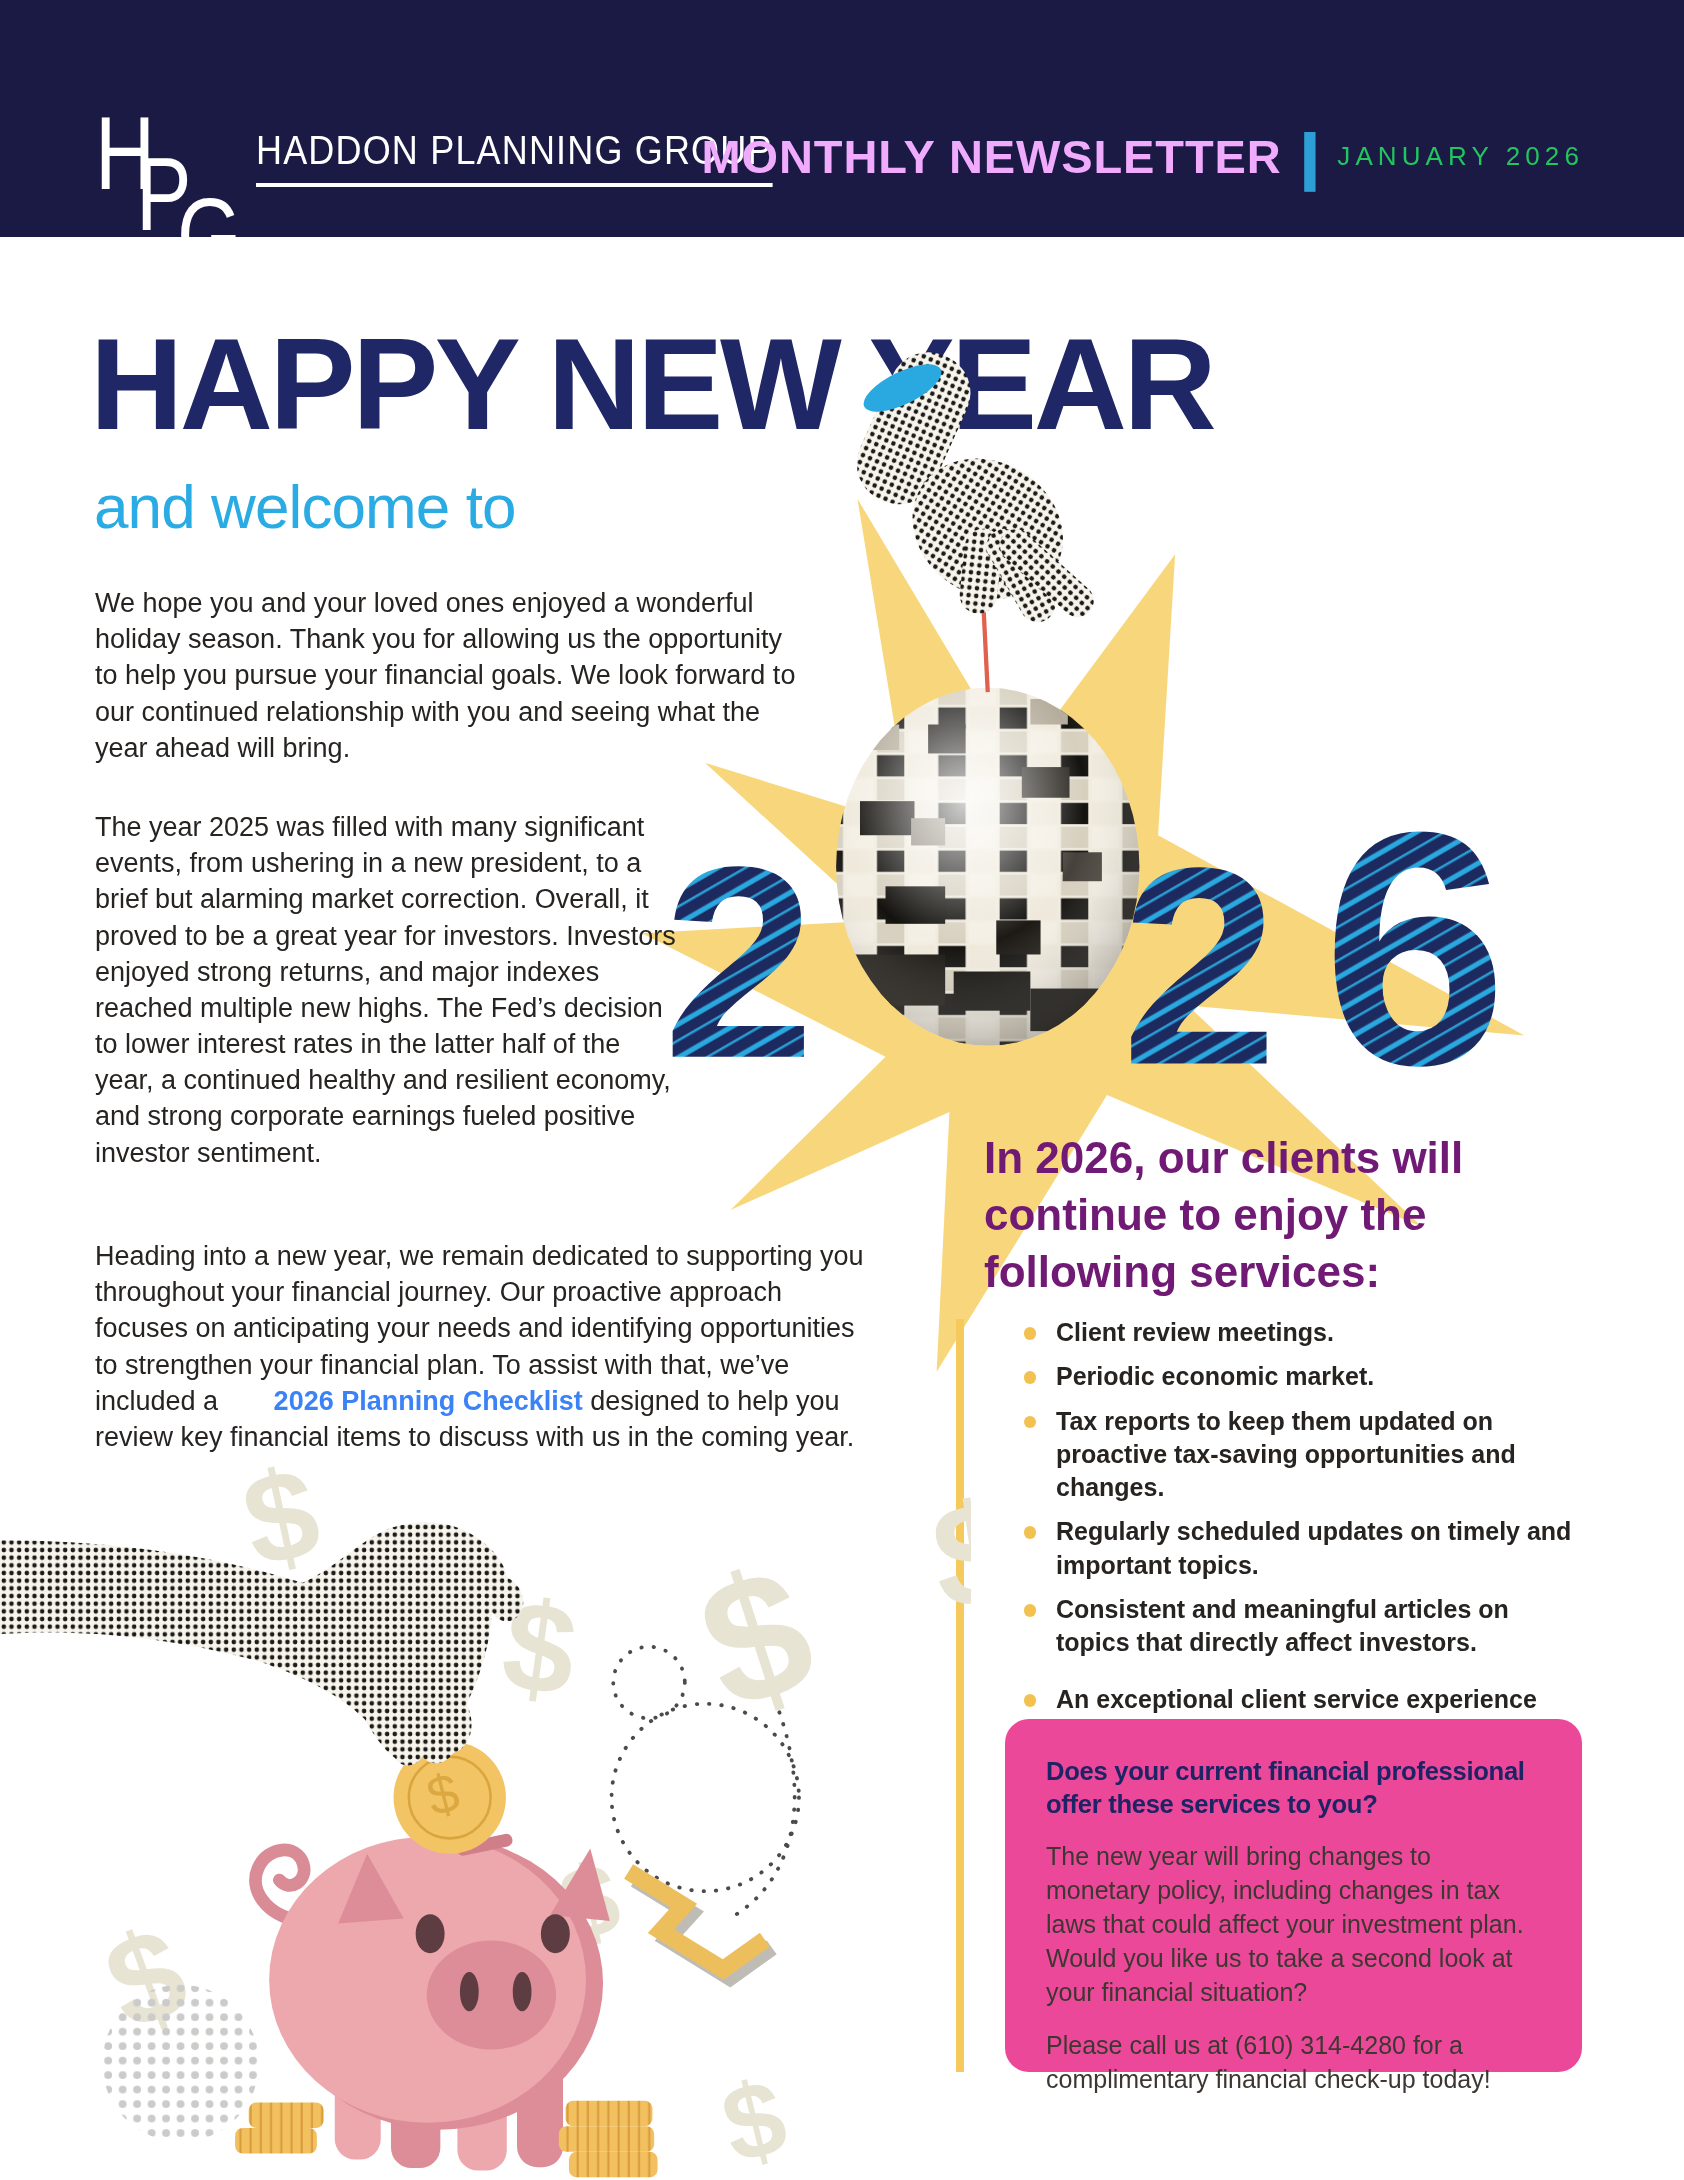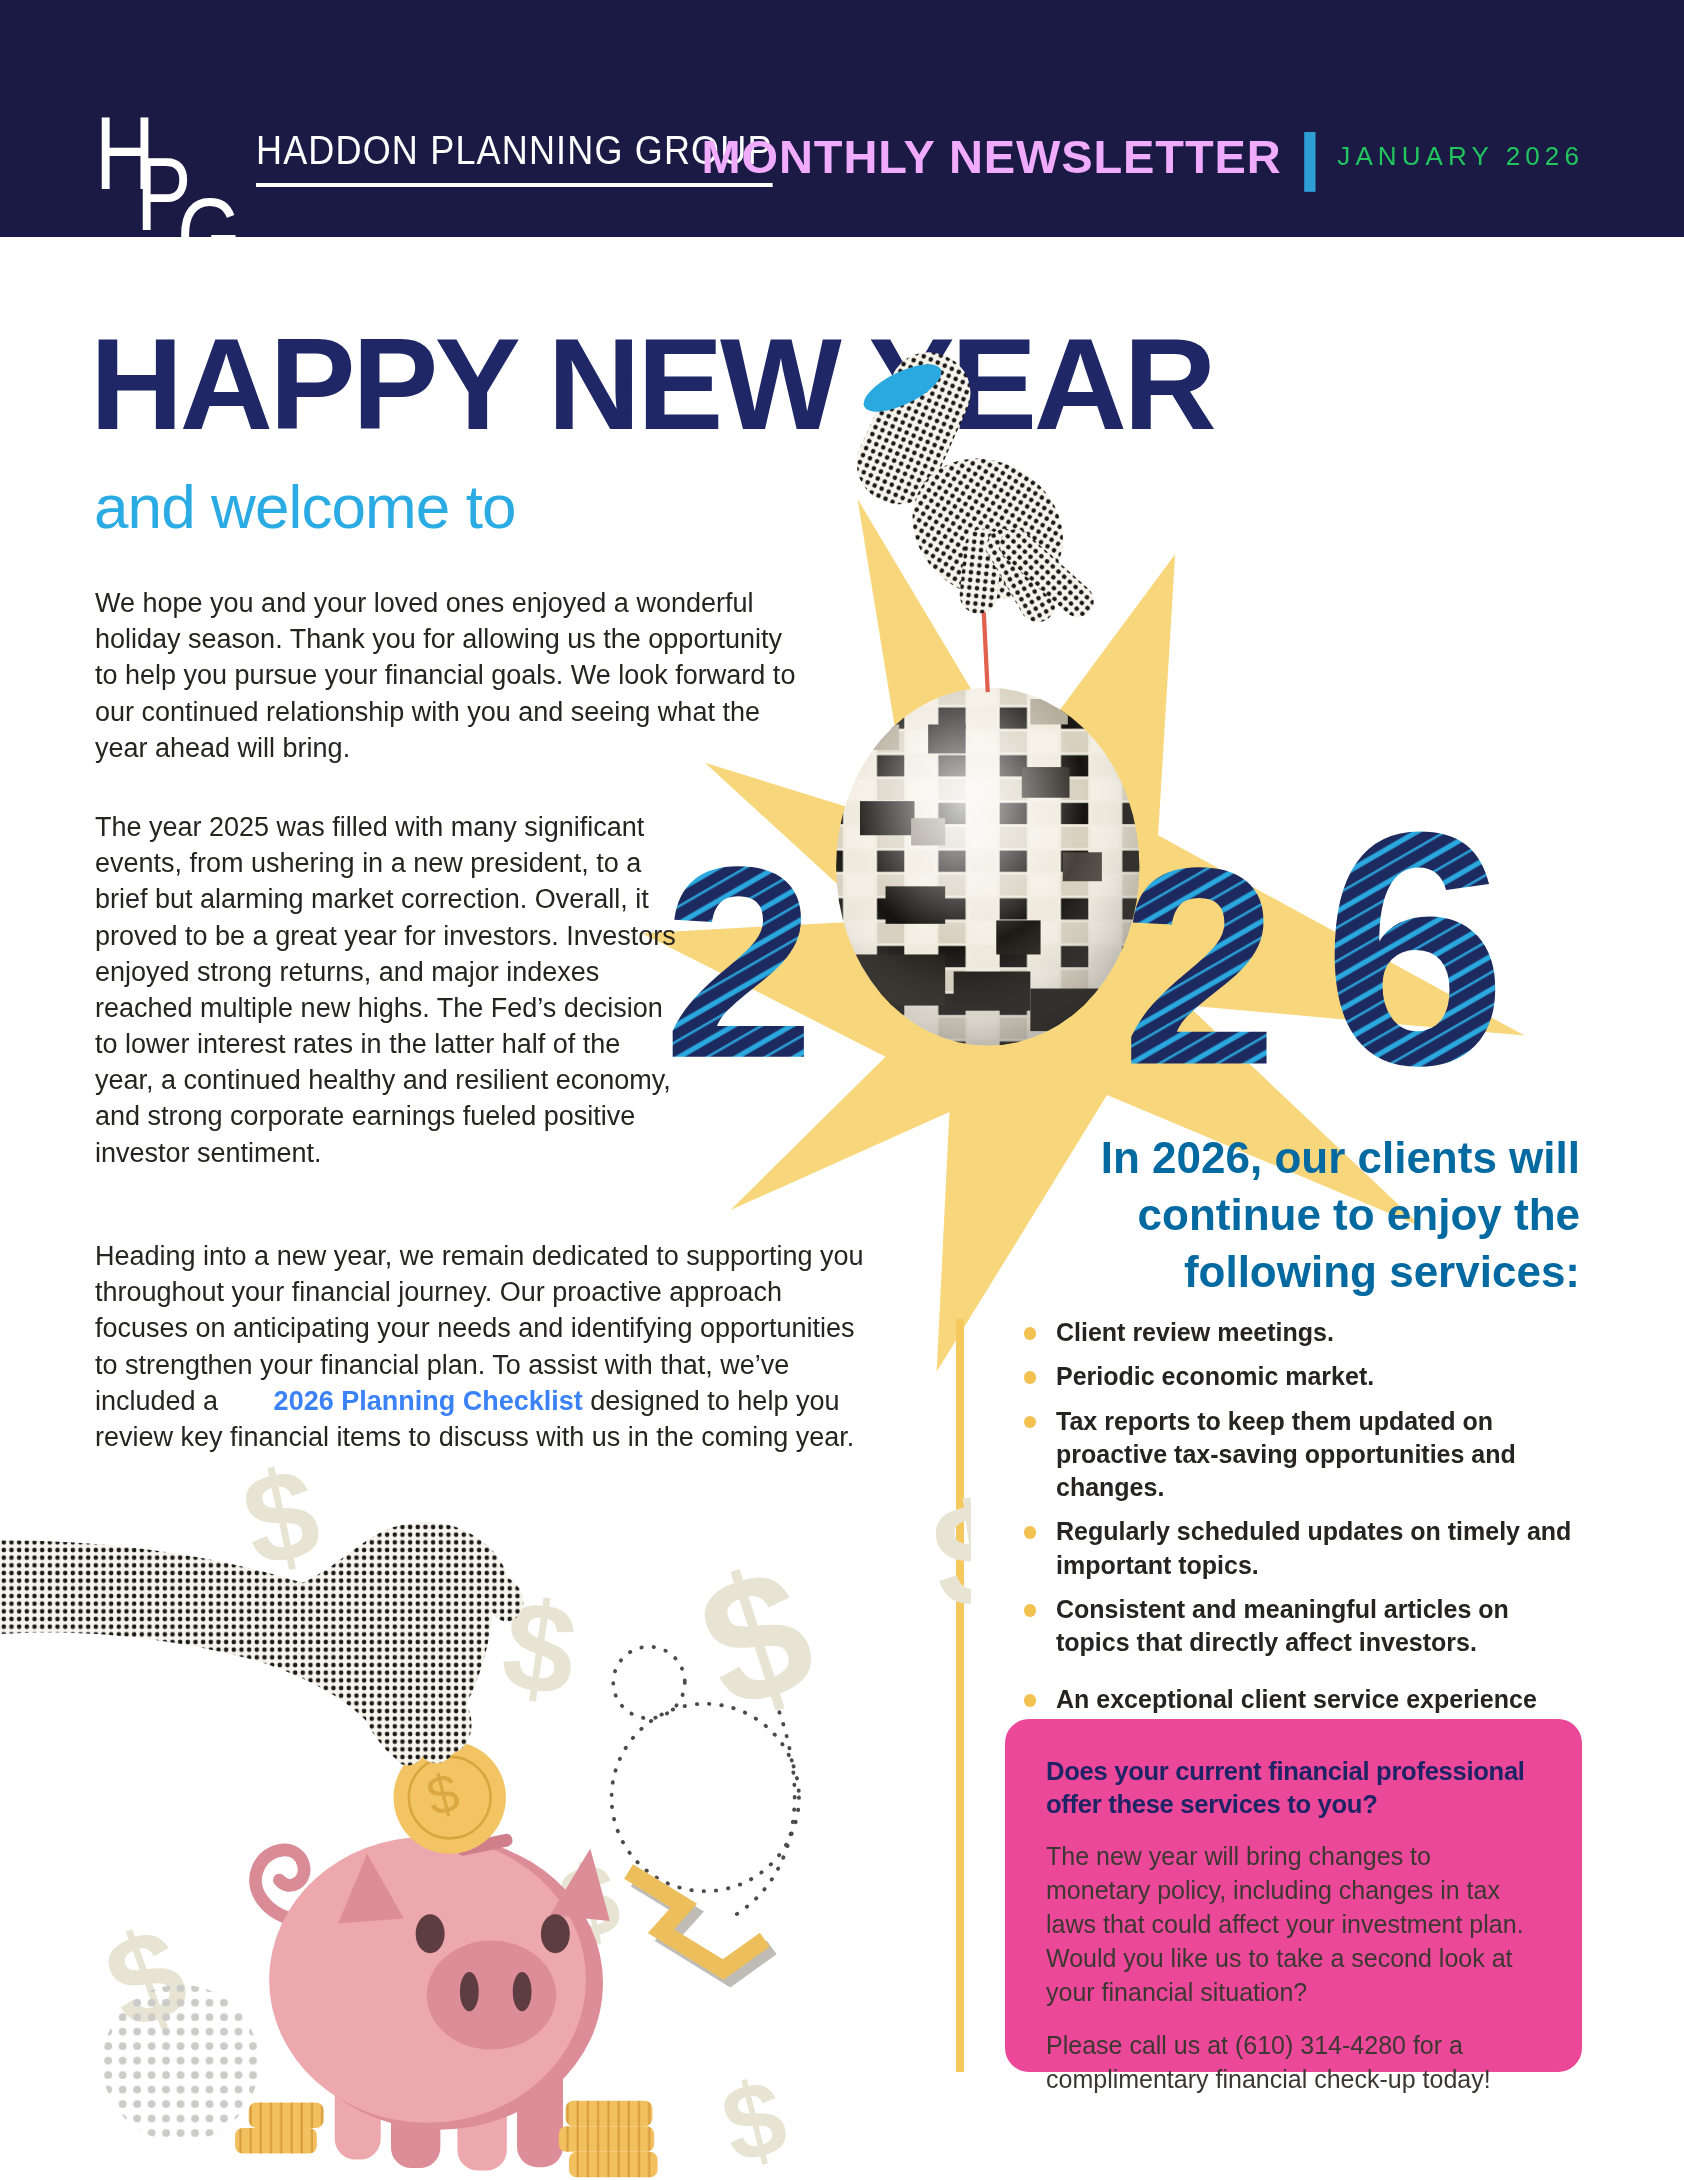--- a/index.html
+++ b/index.html
@@ -22,22 +22,22 @@
   
   .hero-title{position:absolute;left:90px;top:317px;font-size:129px;line-height:1.05;font-weight:bold;color:#1f2766;letter-spacing:-3.4px;white-space:nowrap;}
   .hero-sub{position:absolute;left:94px;top:474px;font-size:62px;line-height:1.05;font-weight:400;color:#2aabe3;letter-spacing:-0.9px;white-space:nowrap;}
   
   .bodycopy{font-size:27px;line-height:1.34;color:#262321;}
   .p1{left:95px;top:558px;width:716px;}
   .p2{left:95px;top:782px;width:588px;}
   .p3{left:95px;top:1211px;width:771px;}
   .inline-bold{font-weight:bold;color:#3b82f6;margin-left:48px;}
   
-  .svc-head{position:absolute;left:984px;top:1129px;width:596px;text-align:right;
-            font-size:44px;line-height:1.3;font-weight:bold;color:#0369a1;}
+  .svc-head{position:absolute;left:984px;top:1129px;width:596px;text-align:left;
+            font-size:44px;line-height:1.3;font-weight:bold;color:#701a75;}
   .svc-rule{position:absolute;left:956px;top:1319px;width:7.7px;height:753px;background:#f6c95c;}
   .svc-list{position:absolute;left:1015px;top:1316px;width:562px;margin:0;padding:0;list-style:none;
             font-size:25px;line-height:1.33;color:#262321;font-weight:bold;}
   .svc-list li{position:relative;padding-left:41px;margin-bottom:11px;}
   .svc-list li::before{content:"";position:absolute;left:8.5px;top:11px;width:12.8px;height:12.8px;border-radius:50%;background:#f2c150;}
   .svc-list li:last-child{margin-top:24px;}
   
   .callout{position:absolute;left:1005px;top:1719px;width:577px;height:353px;box-sizing:border-box;
            background:#ec4899;border-radius:24px;padding:36px 41px;}
   .callout h3{margin:0 0 17px 0;font-size:25.6px;line-height:1.3;letter-spacing:-0.3px;font-weight:bold;color:#1d2365;}

